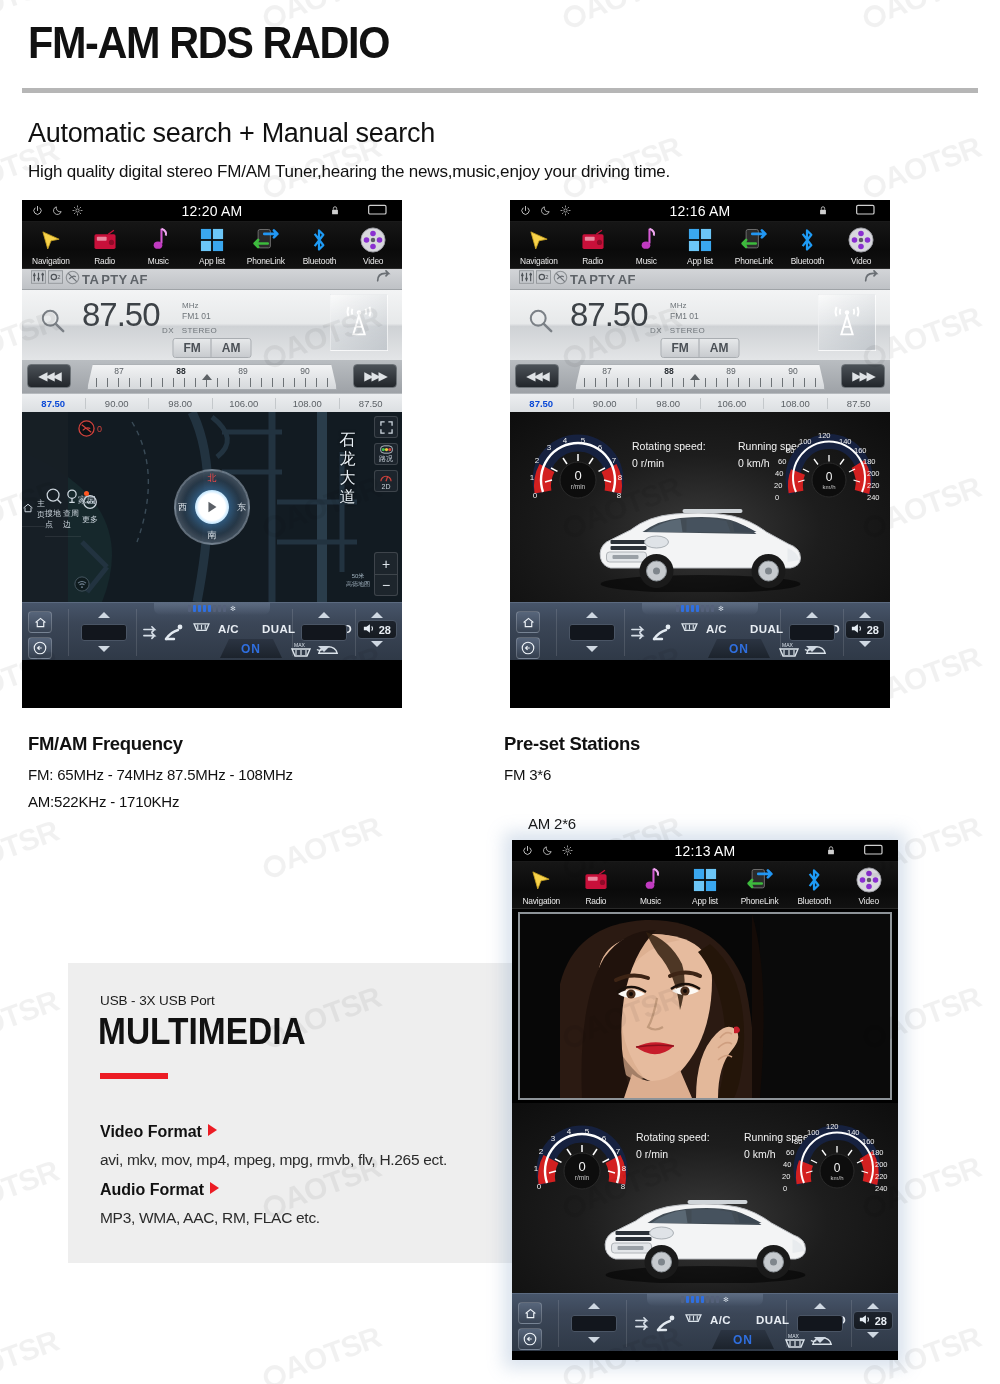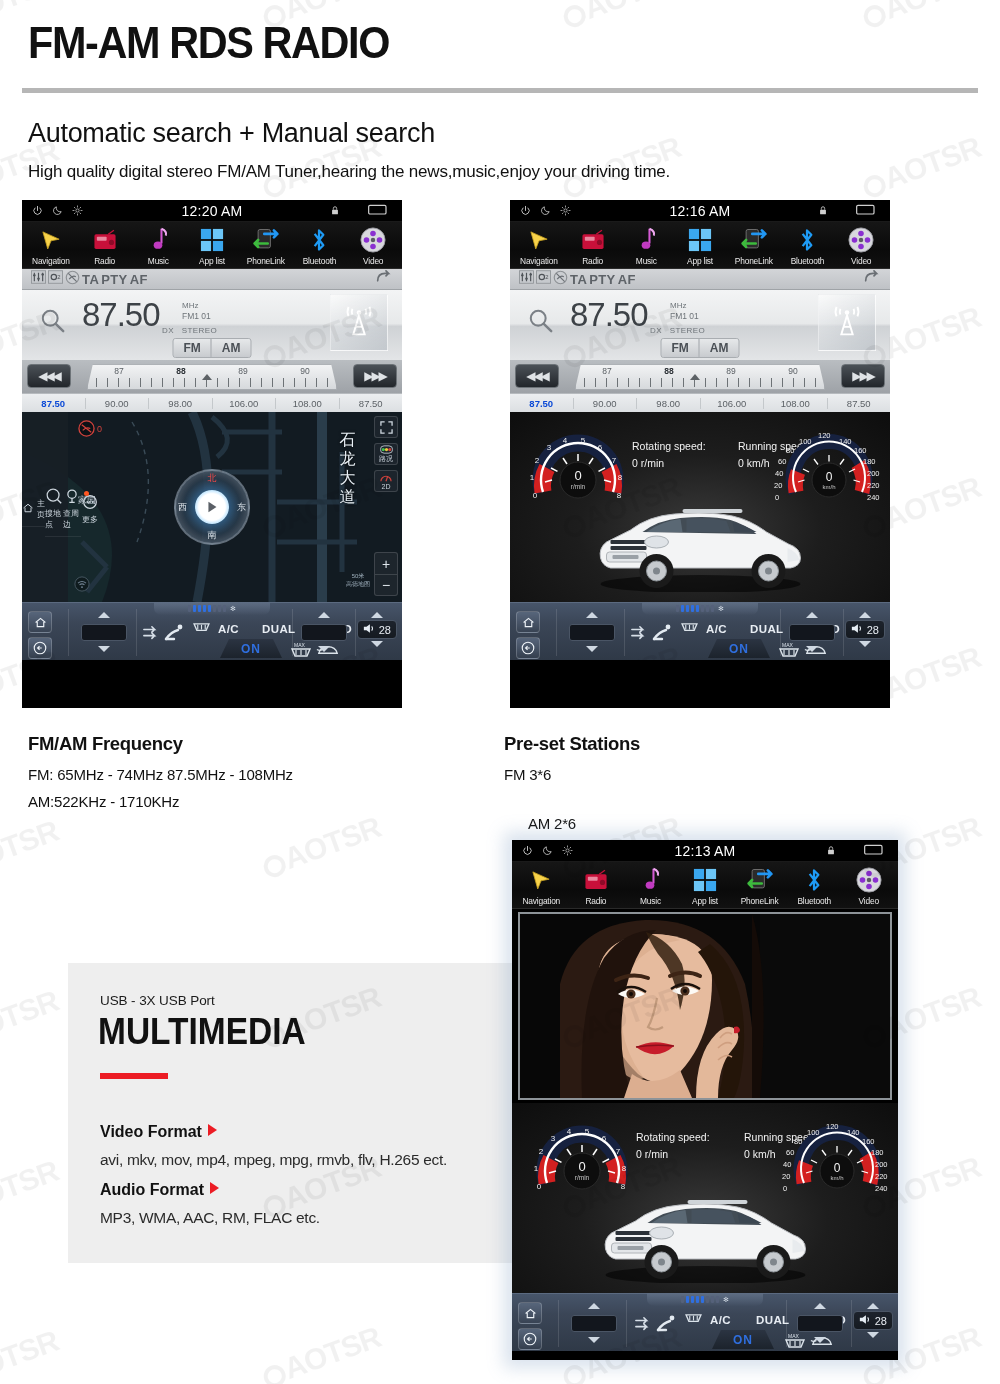--- a/index.html
+++ b/index.html
@@ -271,21 +271,21 @@
     width: 62px; height:19px;
     background: linear-gradient(180deg,#2b3442,#1c232c);
     clip-path: polygon(9px 0, calc(100% - 9px) 0, 100% 100%, 0 100%);
     display:flex;align-items:center;justify-content:center;
     color:#2f6fe0; font-weight:700; font-size:12px; letter-spacing:1px;
   }
   .cl-vol {
     display:flex;align-items:center;gap:3px;
     background: linear-gradient(180deg,#1d232c,#151a21);
     border:1px solid #4a5565; border-radius:4px;
-    padding: 2px 5px; color:#e8edf3; font-size:11px;
+    padding: 2px 5px; color:#e8edf3; font-size:11px;font-weight:bold;
   }
 
   
   .cap-h { position:absolute; font-size: 18.5px; font-weight: 700; color:#111; letter-spacing:-0.3px;}
   .cap-l { position:absolute; font-size: 15px; color:#111; letter-spacing:-0.2px;}
 
   
   .mm-panel {
     position:absolute; left: 68px; top: 963px;
     width: 452px; height: 300px;

